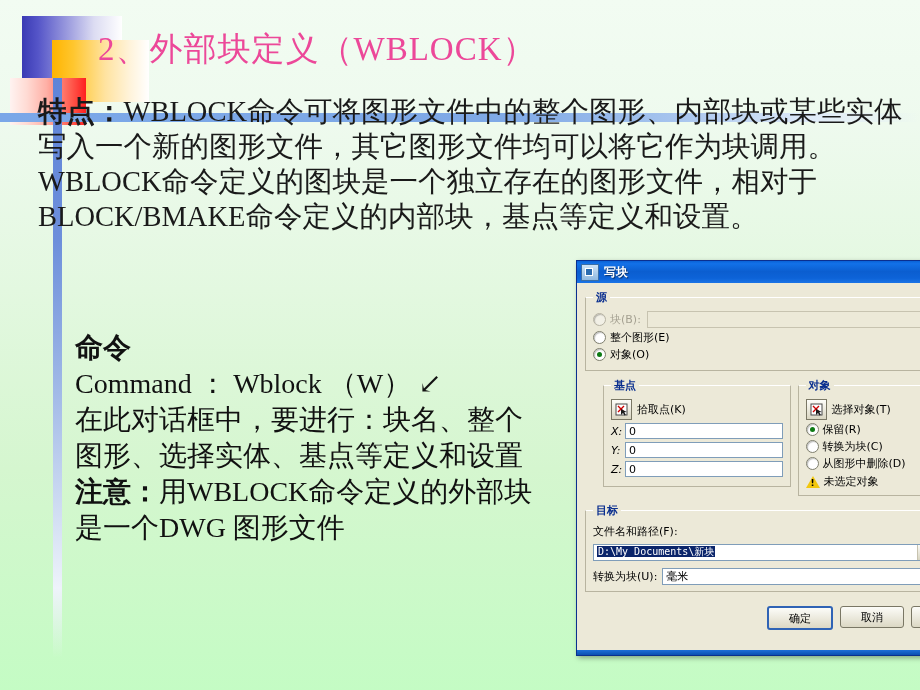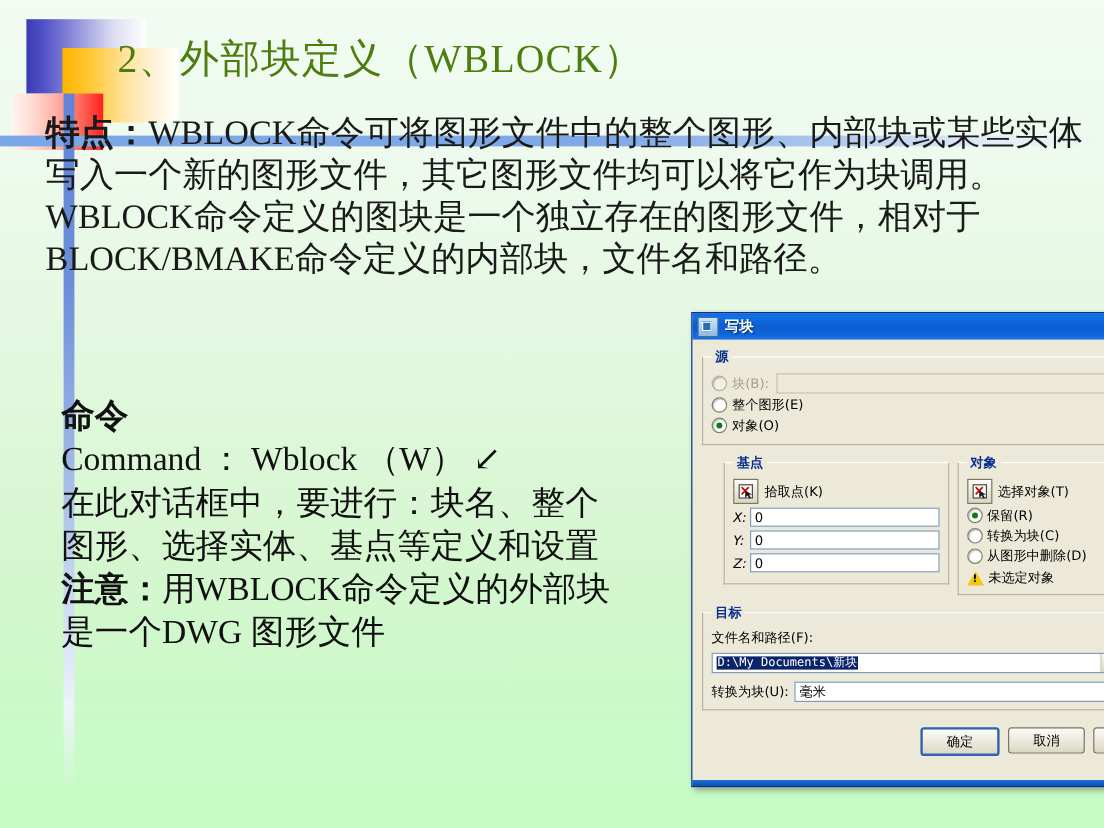--- a/index.html
+++ b/index.html
@@ -47,37 +47,37 @@
     left: 53px; top: 78px;
     width: 9px; height: 580px;
     background: linear-gradient(to bottom, #5f84d8 0%, #6d8fdb 28%, #9db6e6 52%, #cfdcf2 74%, #eef3fb 88%, rgba(255,255,255,0) 100%);
   }
 
   
   .slide-title {
     position: absolute;
     left: 98px; top: 27px;
     font-size: 33px;
-    color: #4d7c0f;
+    color: #ec4899;
     letter-spacing: 1px;
     white-space: nowrap;
   }
   .para-block {
     position: absolute;
     left: 38px; top: 94px;
     width: 872px;
     font-size: 28.5px;
     line-height: 35px;
     color: #1a1a1a;
   }
   .para-block b { font-weight: bold; }
 
   .cmd-block {
     position: absolute;
-    left: 51px; top: 330px;
+    left: 75px; top: 330px;
     width: 470px;
     font-size: 28px;
     line-height: 36px;
     color: #111111;
   }
   .cmd-block .lbl { font-weight: bold; }
   .cmd-block .line { white-space: nowrap; }
   .cmd-block .wrapline { white-space: normal; }
 
   
@@ -284,21 +284,21 @@
 <div class="deco-blue"></div>
 <div class="deco-orange"></div>
 <div class="deco-red"></div>
 
 <div class="hrule"></div>
 <div class="vrule"></div>
 
 <div class="slide-title">2、外部块定义（WBLOCK）</div>
 
 <div class="para-block">
-  <b>特点：</b><span>WBLOCK命令可将图形文件中的整个图形、内部块或某些实体写入一个新的图形文件，其它图形文件均可以将它作为块调用。WBLOCK命令定义的图块是一个独立存在的图形文件，相对于BLOCK/BMAKE命令定义的内部块，文件名和路径。</span>
+  <b>特点：</b><span>WBLOCK命令可将图形文件中的整个图形、内部块或某些实体写入一个新的图形文件，其它图形文件均可以将它作为块调用。WBLOCK命令定义的图块是一个独立存在的图形文件，相对于BLOCK/BMAKE命令定义的内部块，基点等定义和设置。</span>
 </div>
 
 <div class="cmd-block">
   <div class="line lbl">命令</div>
   <div class="line">Command ： Wblock （W） ↙</div>
   <div class="wrapline">在此对话框中，要进行：块名、整个图形、选择实体、基点等定义和设置</div>
   <div class="wrapline"><span class="lbl">注意：</span><span>用WBLOCK命令定义的外部块是一个DWG 图形文件</span></div>
 </div>
 
 <div class="dialog">

